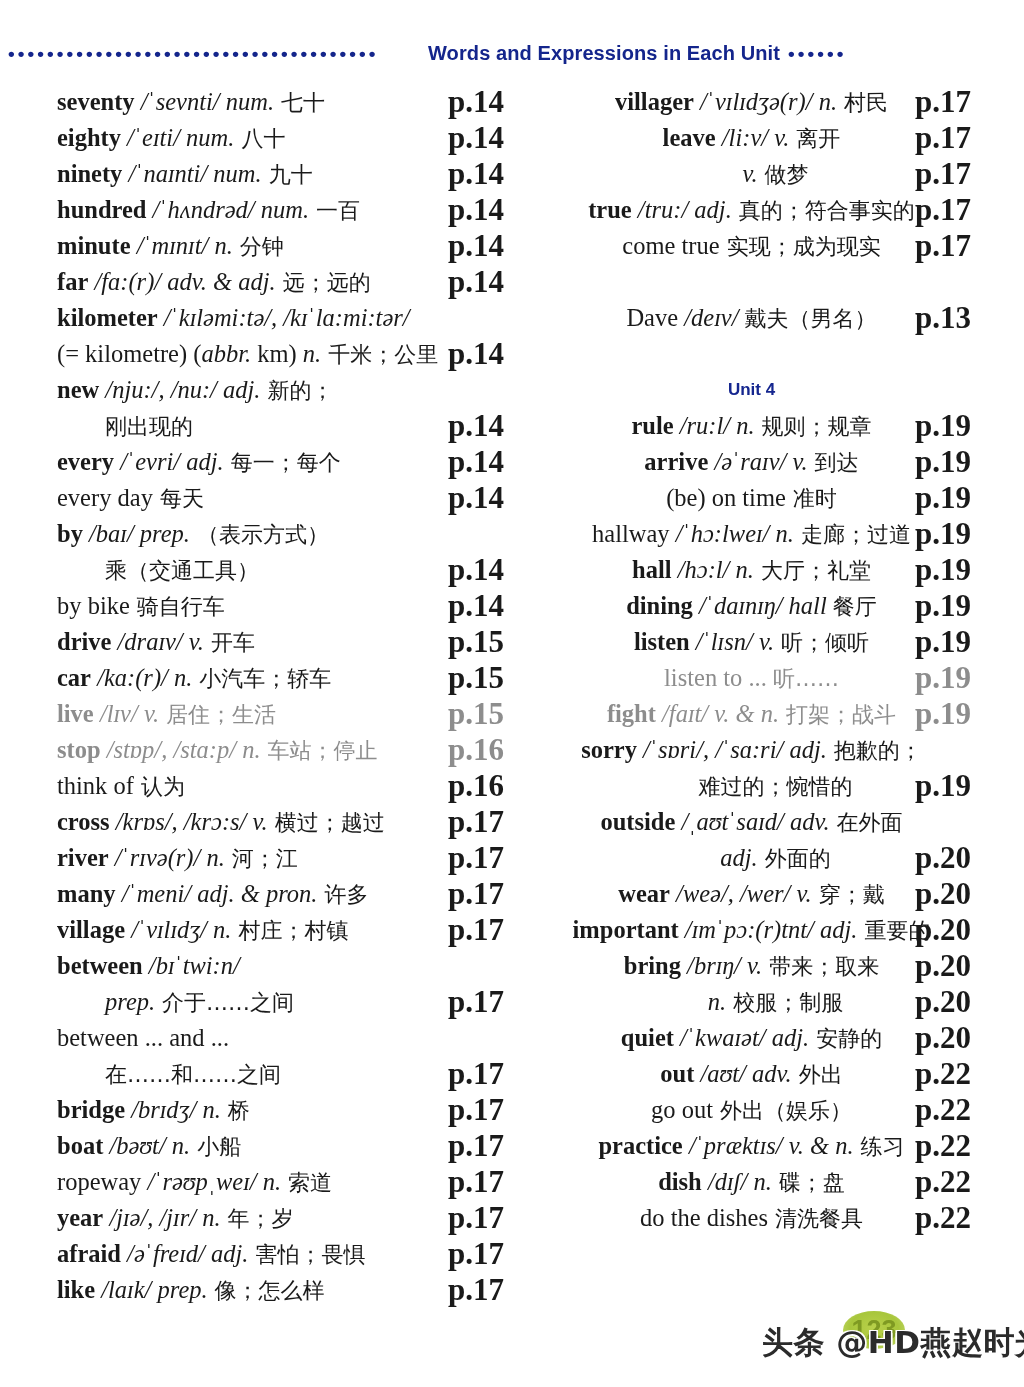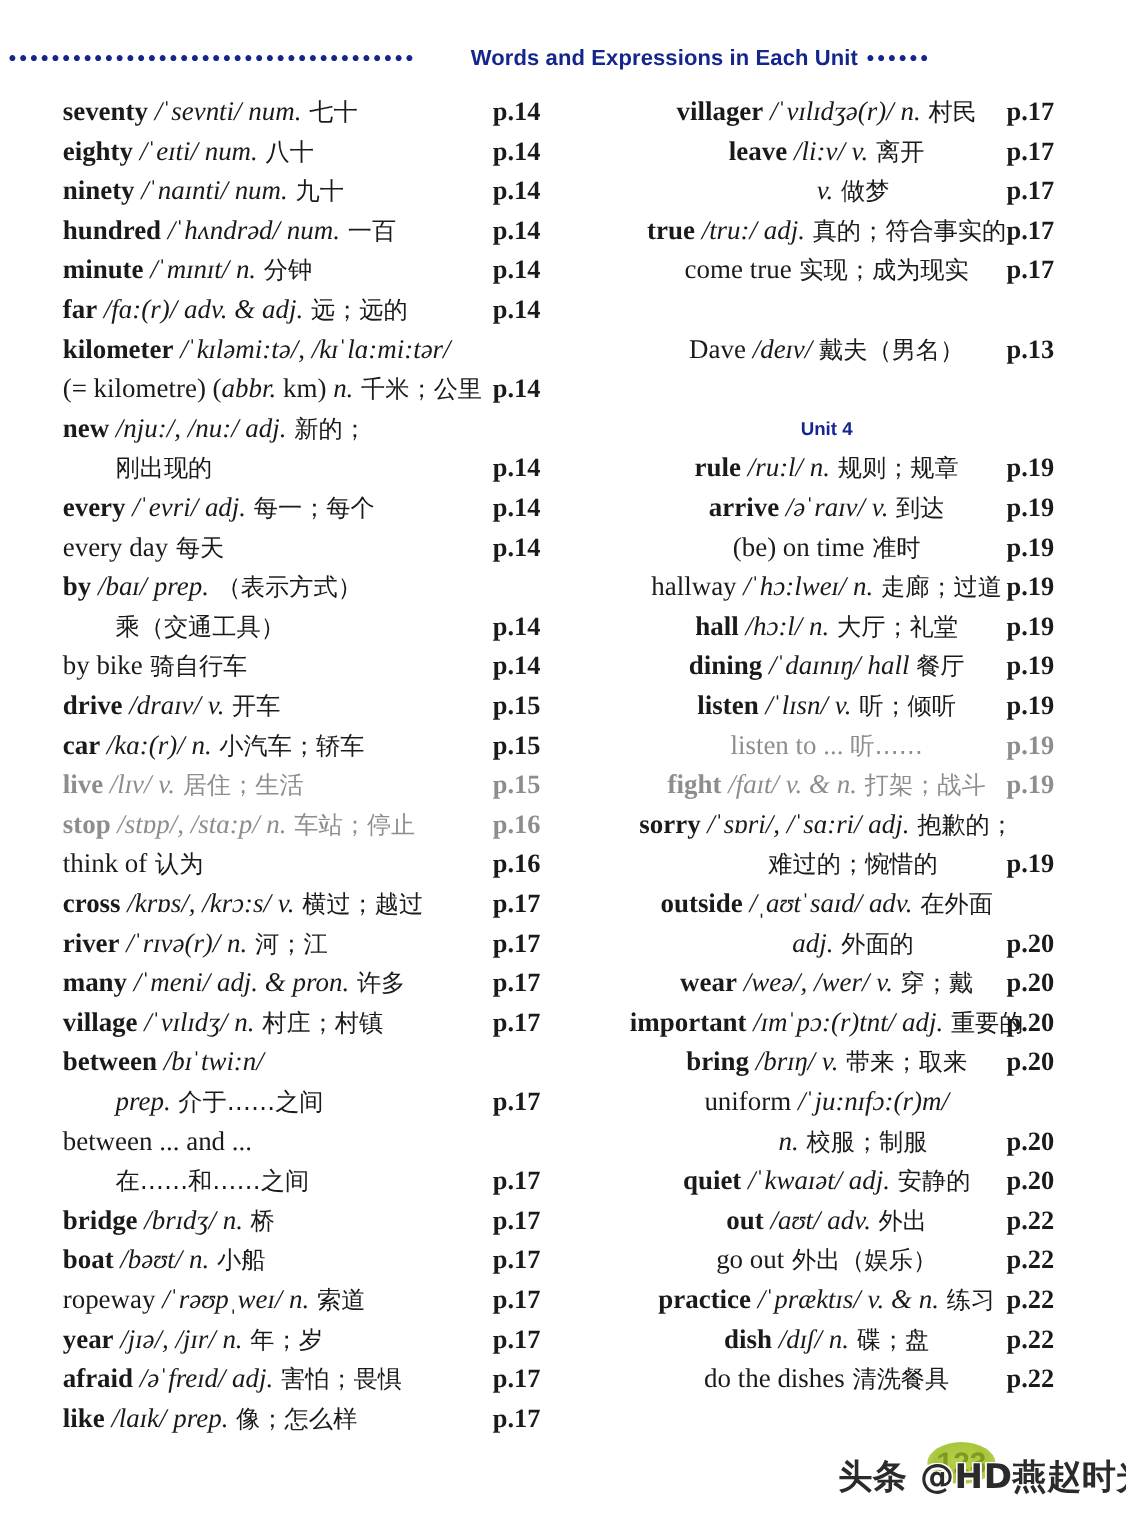--- a/index.html
+++ b/index.html
@@ -84,21 +84,21 @@
   .gloss   { font-weight: normal; font-family: "DejaVu Sans", "Liberation Sans", sans-serif; font-size: 22px; }
 
   
   .faded .hw, .faded .hw-plain, .faded .ipa,
   .faded .pos, .faded .gloss, .faded + .pg { color: #8d8d8d; }
   .entry-line.faded .pg { color: #8d8d8d; }
 
   .pg {
     position: absolute;
     font-weight: bold;
-    font-size: 24px;
+    font-size: 31px;
     font-family: "Liberation Serif", serif;
     color: #1a1a1a;
   }
   #left-column  .pg { left: 391px; }
   #right-column .pg { left: 391px; }
 
   
   .unit-head {
     height: 36px;
     line-height: 36px;
@@ -307,21 +307,20 @@
     <div class="entry">
       <div class="entry-line"><span class="txt hw">wear</span><span class="txt ipa"> /weə/, /wer/ </span><span class="txt pos">v.</span><span class="txt gloss"> 穿；戴</span><span class="pg">p.20</span></div>
     </div>
     <div class="entry">
       <div class="entry-line"><span class="txt hw">important</span><span class="txt ipa"> /ɪmˈpɔ:(r)tnt/ </span><span class="txt pos">adj.</span><span class="txt gloss"> 重要的</span><span class="pg">p.20</span></div>
     </div>
     <div class="entry">
       <div class="entry-line"><span class="txt hw">bring</span><span class="txt ipa"> /brɪŋ/ </span><span class="txt pos">v.</span><span class="txt gloss"> 带来；取来</span><span class="pg">p.20</span></div>
     </div>
     <div class="entry">
-      <div class="entry-line"><span class="txt hw-plain">uniform</span><span class="txt ipa"> /ˈju:nɪfɔ:(r)m/</span></div>
       <div class="entry-line indent"><span class="txt pos">n.</span><span class="txt gloss"> 校服；制服</span><span class="pg">p.20</span></div>
     </div>
     <div class="entry">
       <div class="entry-line"><span class="txt hw">quiet</span><span class="txt ipa"> /ˈkwaɪət/ </span><span class="txt pos">adj.</span><span class="txt gloss"> 安静的</span><span class="pg">p.20</span></div>
     </div>
     <div class="entry">
       <div class="entry-line"><span class="txt hw">out</span><span class="txt ipa"> /aʊt/ </span><span class="txt pos">adv.</span><span class="txt gloss"> 外出</span><span class="pg">p.22</span></div>
     </div>
     <div class="entry">
       <div class="entry-line"><span class="txt hw-plain">go out</span><span class="txt gloss"> 外出（娱乐）</span><span class="pg">p.22</span></div>

